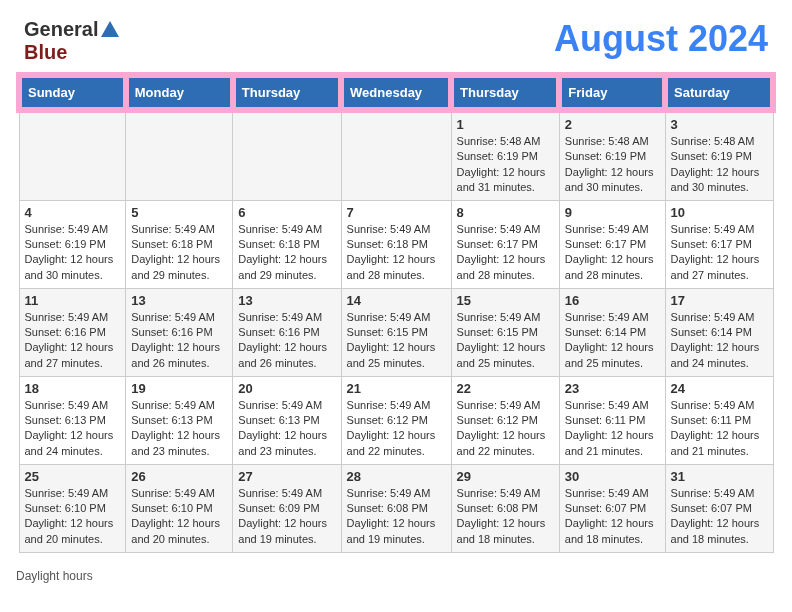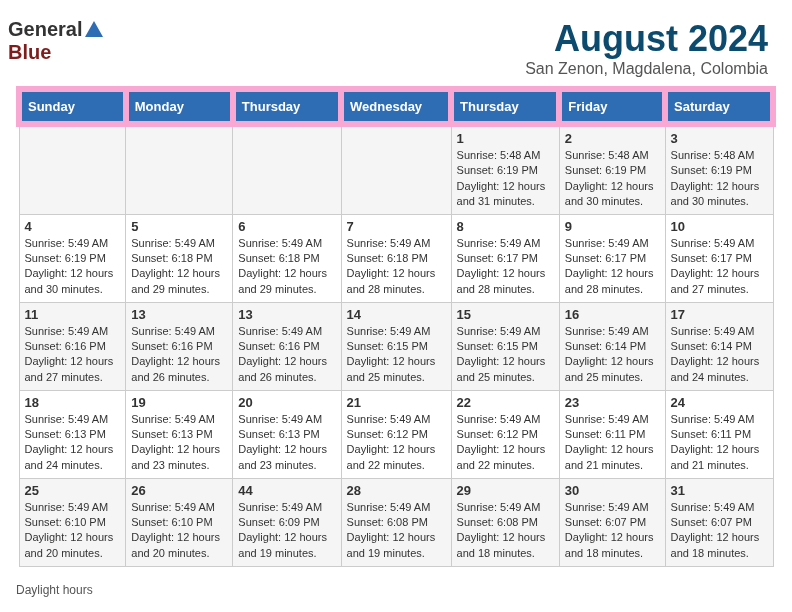--- a/index.html
+++ b/index.html
@@ -7,21 +7,21 @@
       font-family: Arial, sans-serif;
       background: #fff;
       width: 792px;
       min-height: 612px;
       padding: 0;
     }
     .header {
       display: flex;
       justify-content: space-between;
       align-items: flex-start;
-      padding: 18px 24px 8px 8px;
+      padding: 18px 24px 8px 24px;
     }
     .logo {
       display: flex;
       flex-direction: column;
       align-items: flex-start;
     }
     .logo-text {
       display: flex;
       align-items: center;
     }
@@ -34,21 +34,21 @@
       font-size: 20px;
       font-weight: bold;
       color: #7f1d1d;
     }
     .title-block {
       text-align: right;
     }
     .main-title {
       font-size: 36px;
       font-weight: bold;
-      color: #0c4a6e;
+      color: #3b82f6;
     }
     .subtitle {
       font-size: 16px;
       color: #555;
     }
     .calendar-container {
       padding: 0 16px 10px 16px;
     }
     table {
       width: 100%;
@@ -109,21 +109,20 @@
       <div style="display:flex; align-items:center; margin-left:1px;">
         <svg width="22" height="22" viewBox="0 0 22 22">
           <polygon points="11,2 20,18 2,18" fill="#2e6db4"></polygon>
         </svg>
       </div>
     </div>
     <span class="logo-blue">Blue</span>
   </div>
   <div class="title-block">
     <div class="main-title">August 2024</div>
-    <div class="subtitle">San Zenon, Magdalena, Colombia</div>
   </div>
 </div>
 
 <div class="calendar-container">
   <table>
     <thead>
       <tr>
         <th>Sunday</th>
         <th>Monday</th>
         <th>Thursday</th>
@@ -245,21 +244,21 @@
         <tr>
           <td>
             <span class="day-number">25</span>
             <div class="day-info">Sunrise: 5:49 AM<br>Sunset: 6:10 PM<br>Daylight: 12 hours and 20 minutes.</div>
           </td>
           <td>
             <span class="day-number">26</span>
             <div class="day-info">Sunrise: 5:49 AM<br>Sunset: 6:10 PM<br>Daylight: 12 hours and 20 minutes.</div>
           </td>
           <td>
-            <span class="day-number">44</span>
+            <span class="day-number">27</span>
             <div class="day-info">Sunrise: 5:49 AM<br>Sunset: 6:09 PM<br>Daylight: 12 hours and 19 minutes.</div>
           </td>
           <td>
             <span class="day-number">28</span>
             <div class="day-info">Sunrise: 5:49 AM<br>Sunset: 6:08 PM<br>Daylight: 12 hours and 19 minutes.</div>
           </td>
           <td>
             <span class="day-number">29</span>
             <div class="day-info">Sunrise: 5:49 AM<br>Sunset: 6:08 PM<br>Daylight: 12 hours and 18 minutes.</div>
           </td>

